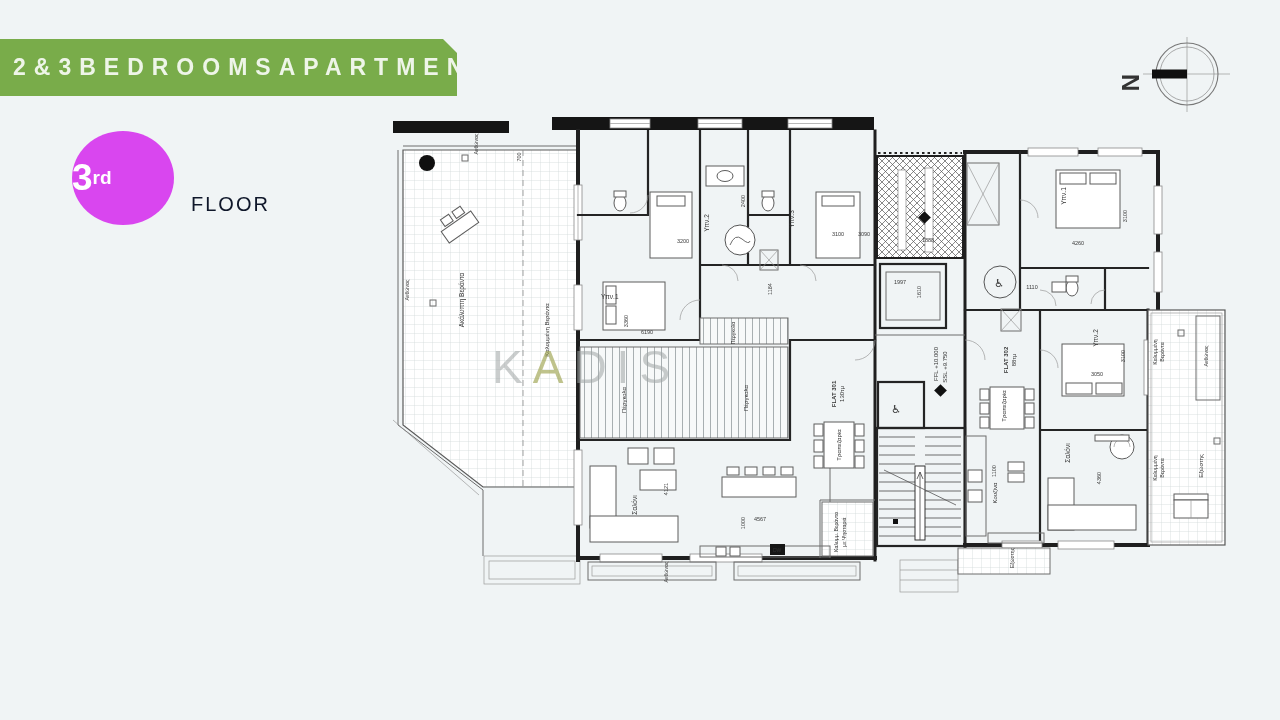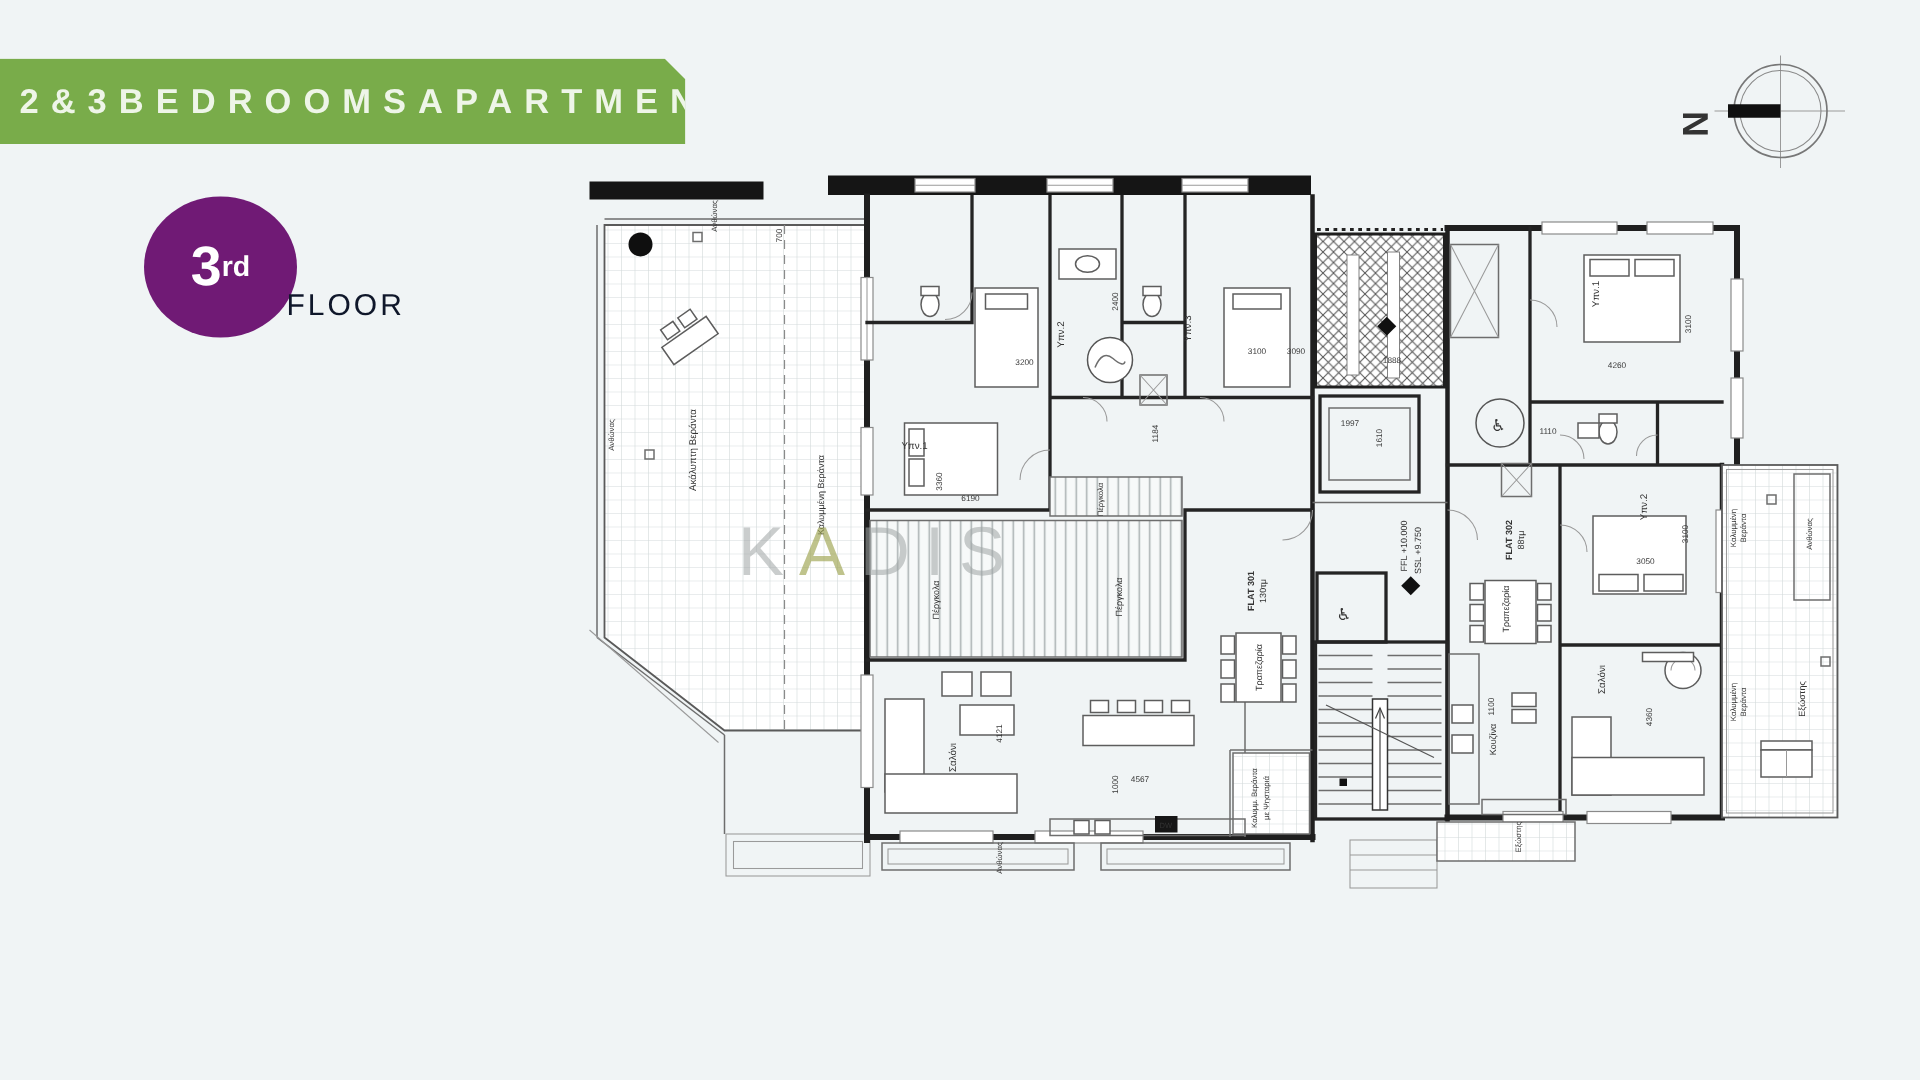--- a/index.html
+++ b/index.html
@@ -4,22 +4,22 @@
 <style>
   html,body{margin:0;padding:0;}
   body{width:1280px;height:720px;background:#f0f4f5;position:relative;overflow:hidden;
        font-family:"Liberation Sans","DejaVu Sans",sans-serif;}
   
   .banner{position:absolute;left:0;top:39px;width:457px;height:57px;background:#79ac4a;
           clip-path:polygon(0 0,443px 0,457px 14px,457px 100%,0 100%);}
   .banner .txt{position:absolute;left:13px;top:0;line-height:57px;font-size:23px;font-weight:bold;
           color:#eef5e8;letter-spacing:8px;white-space:nowrap;}
   
-  .badge{position:absolute;left:96px;top:131px;width:102px;height:94px;background:#701a75;border-radius:50%;
-         color:#fff;display:flex;align-items:center;justify-content:center;}
+  .badge{position:absolute;left:72px;top:131px;width:102px;height:94px;background:#d946ef;border-radius:50%;
+         color:#fff;display:flex;align-items:center;}
   .badge .num{font-size:37px;font-weight:bold;}
   .badge sup{font-size:19px;font-weight:bold;vertical-align:super;}
   .floor-word{position:absolute;left:191px;top:193px;font-size:20px;color:#0f172a;letter-spacing:2px;}
   
   .wm{position:absolute;left:492px;top:312px;pointer-events:none;z-index:5;}
   .wm .big{font-size:46px;font-weight:500;letter-spacing:10px;color:rgba(158,164,164,.55);white-space:nowrap;margin-top:28px;}
   .wm .big .accent{color:rgba(156,163,78,.65);}
   .wm .small{margin-top:2px;margin-left:86px;font-size:27px;letter-spacing:15px;color:rgba(158,164,164,.5);}
   svg{position:absolute;left:0;top:0;}
   svg text{font-family:"Liberation Sans","DejaVu Sans",sans-serif;fill:#333;}

